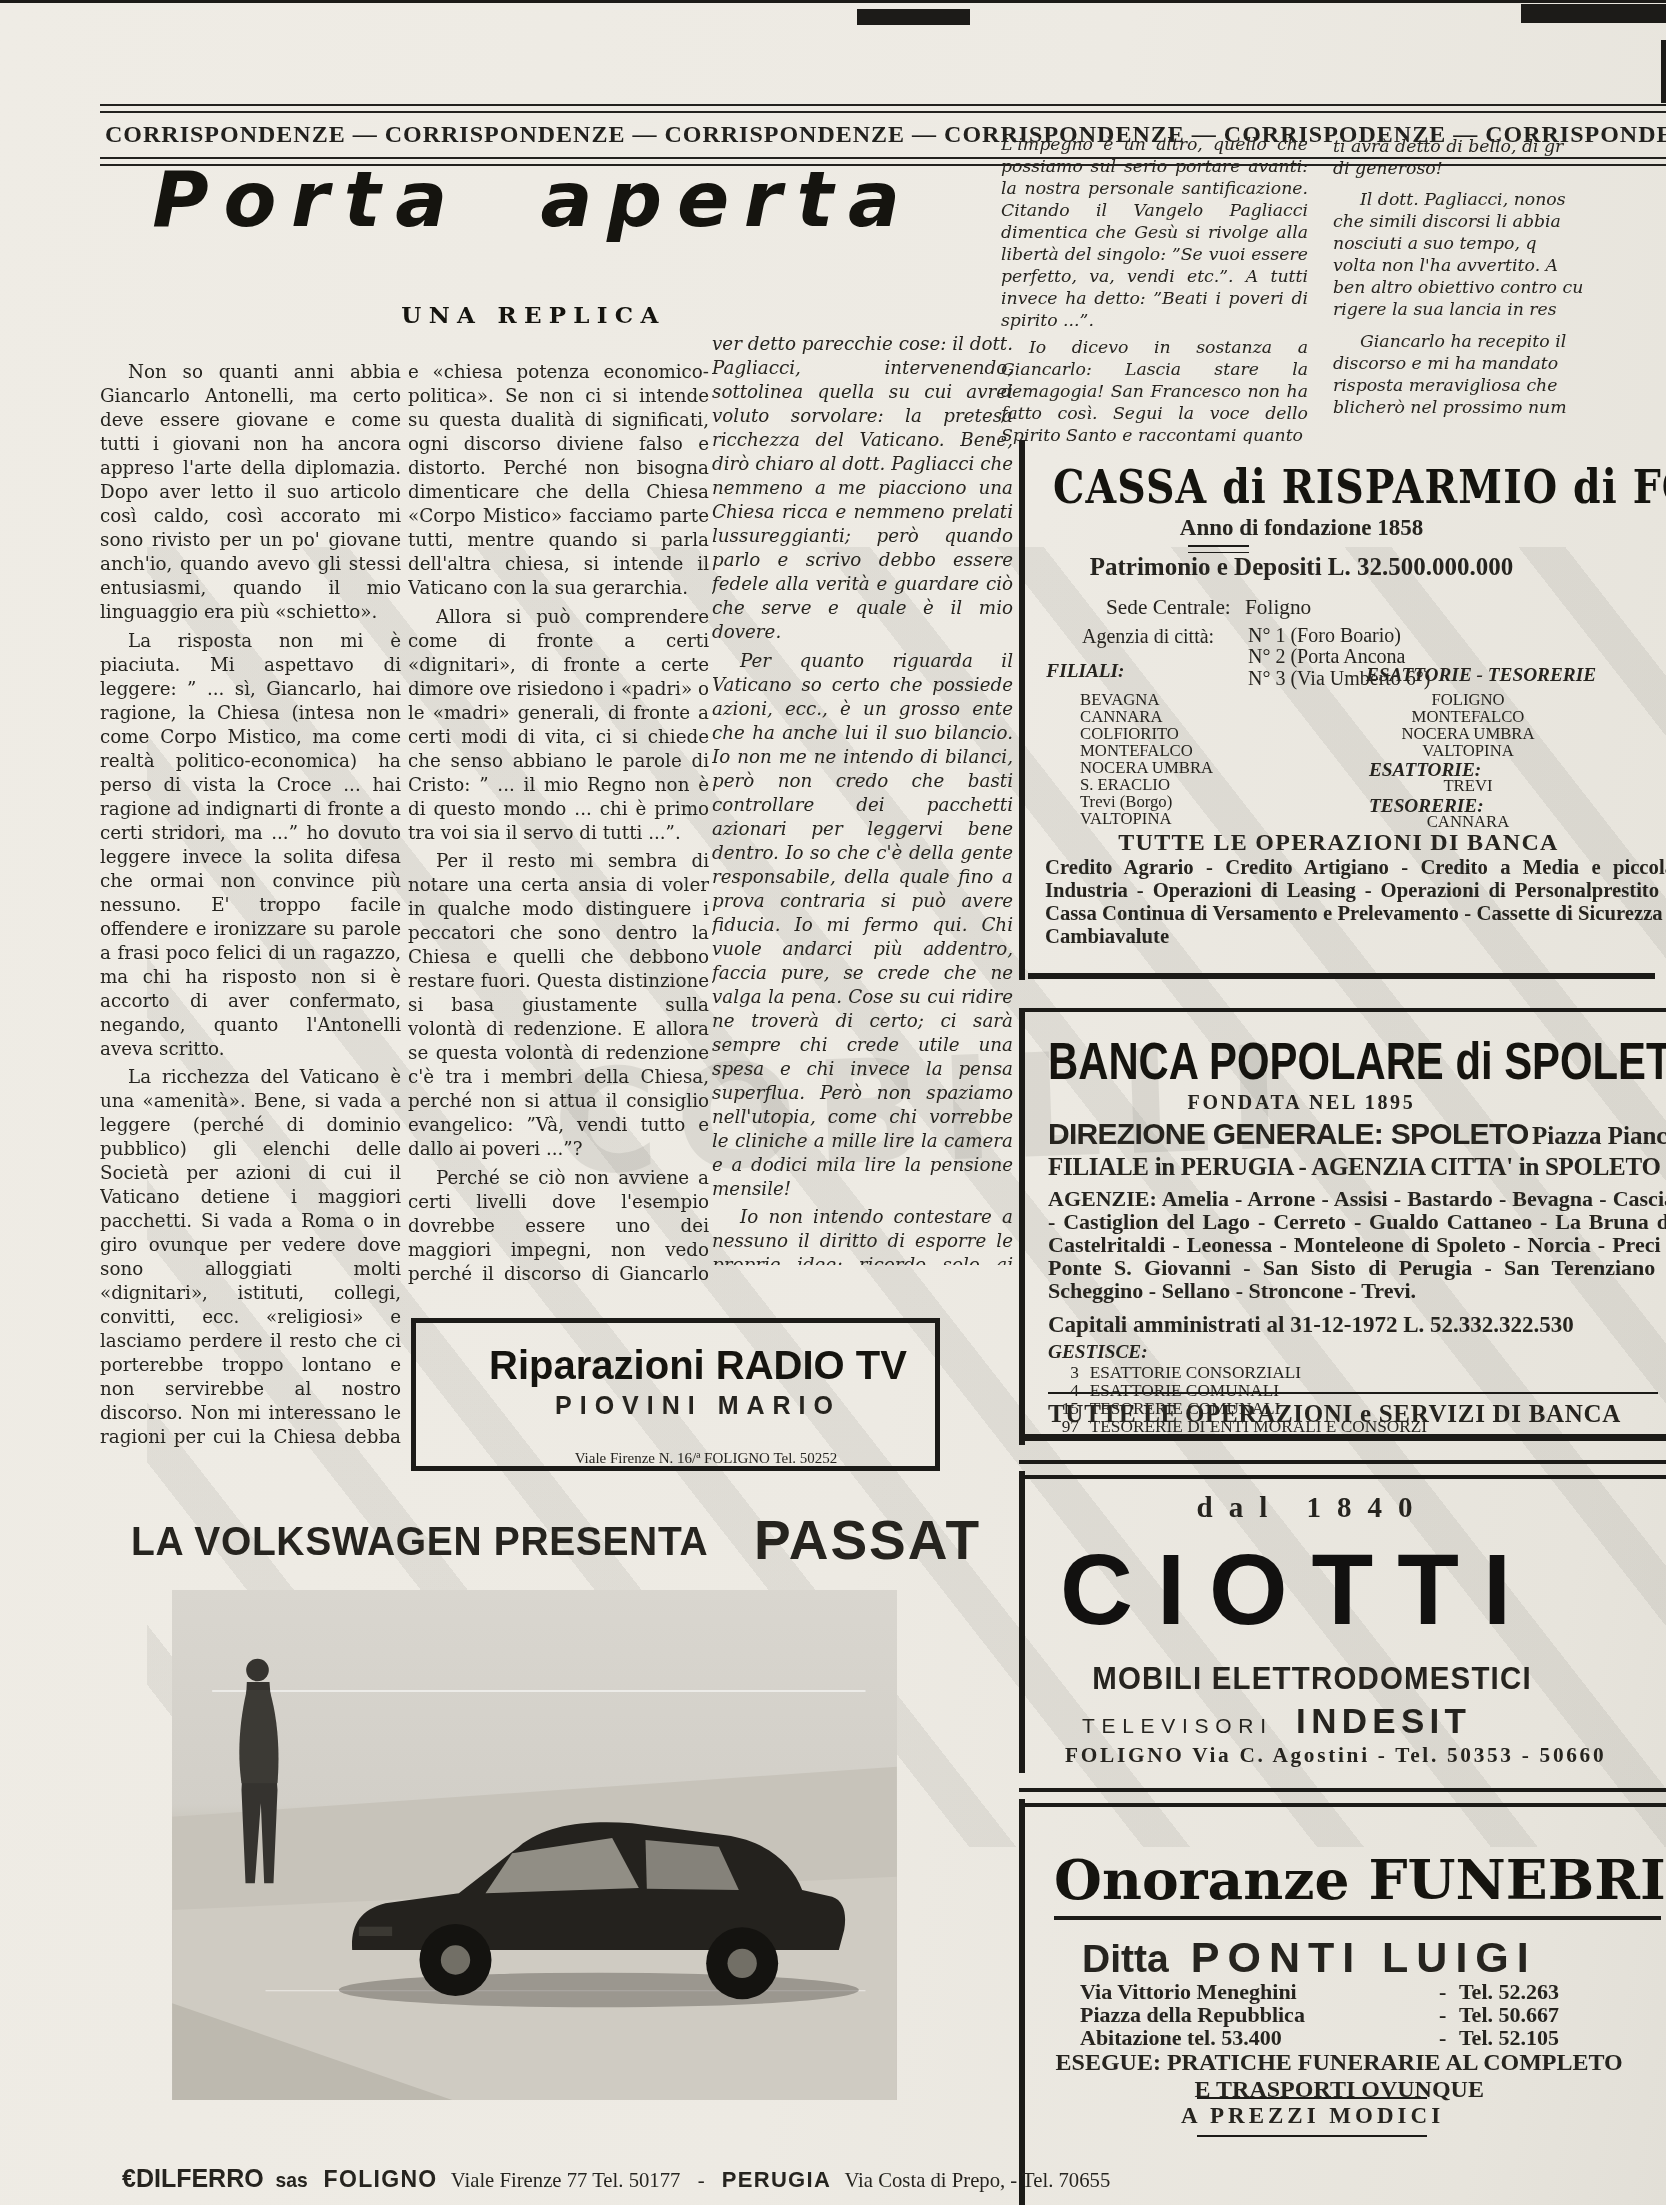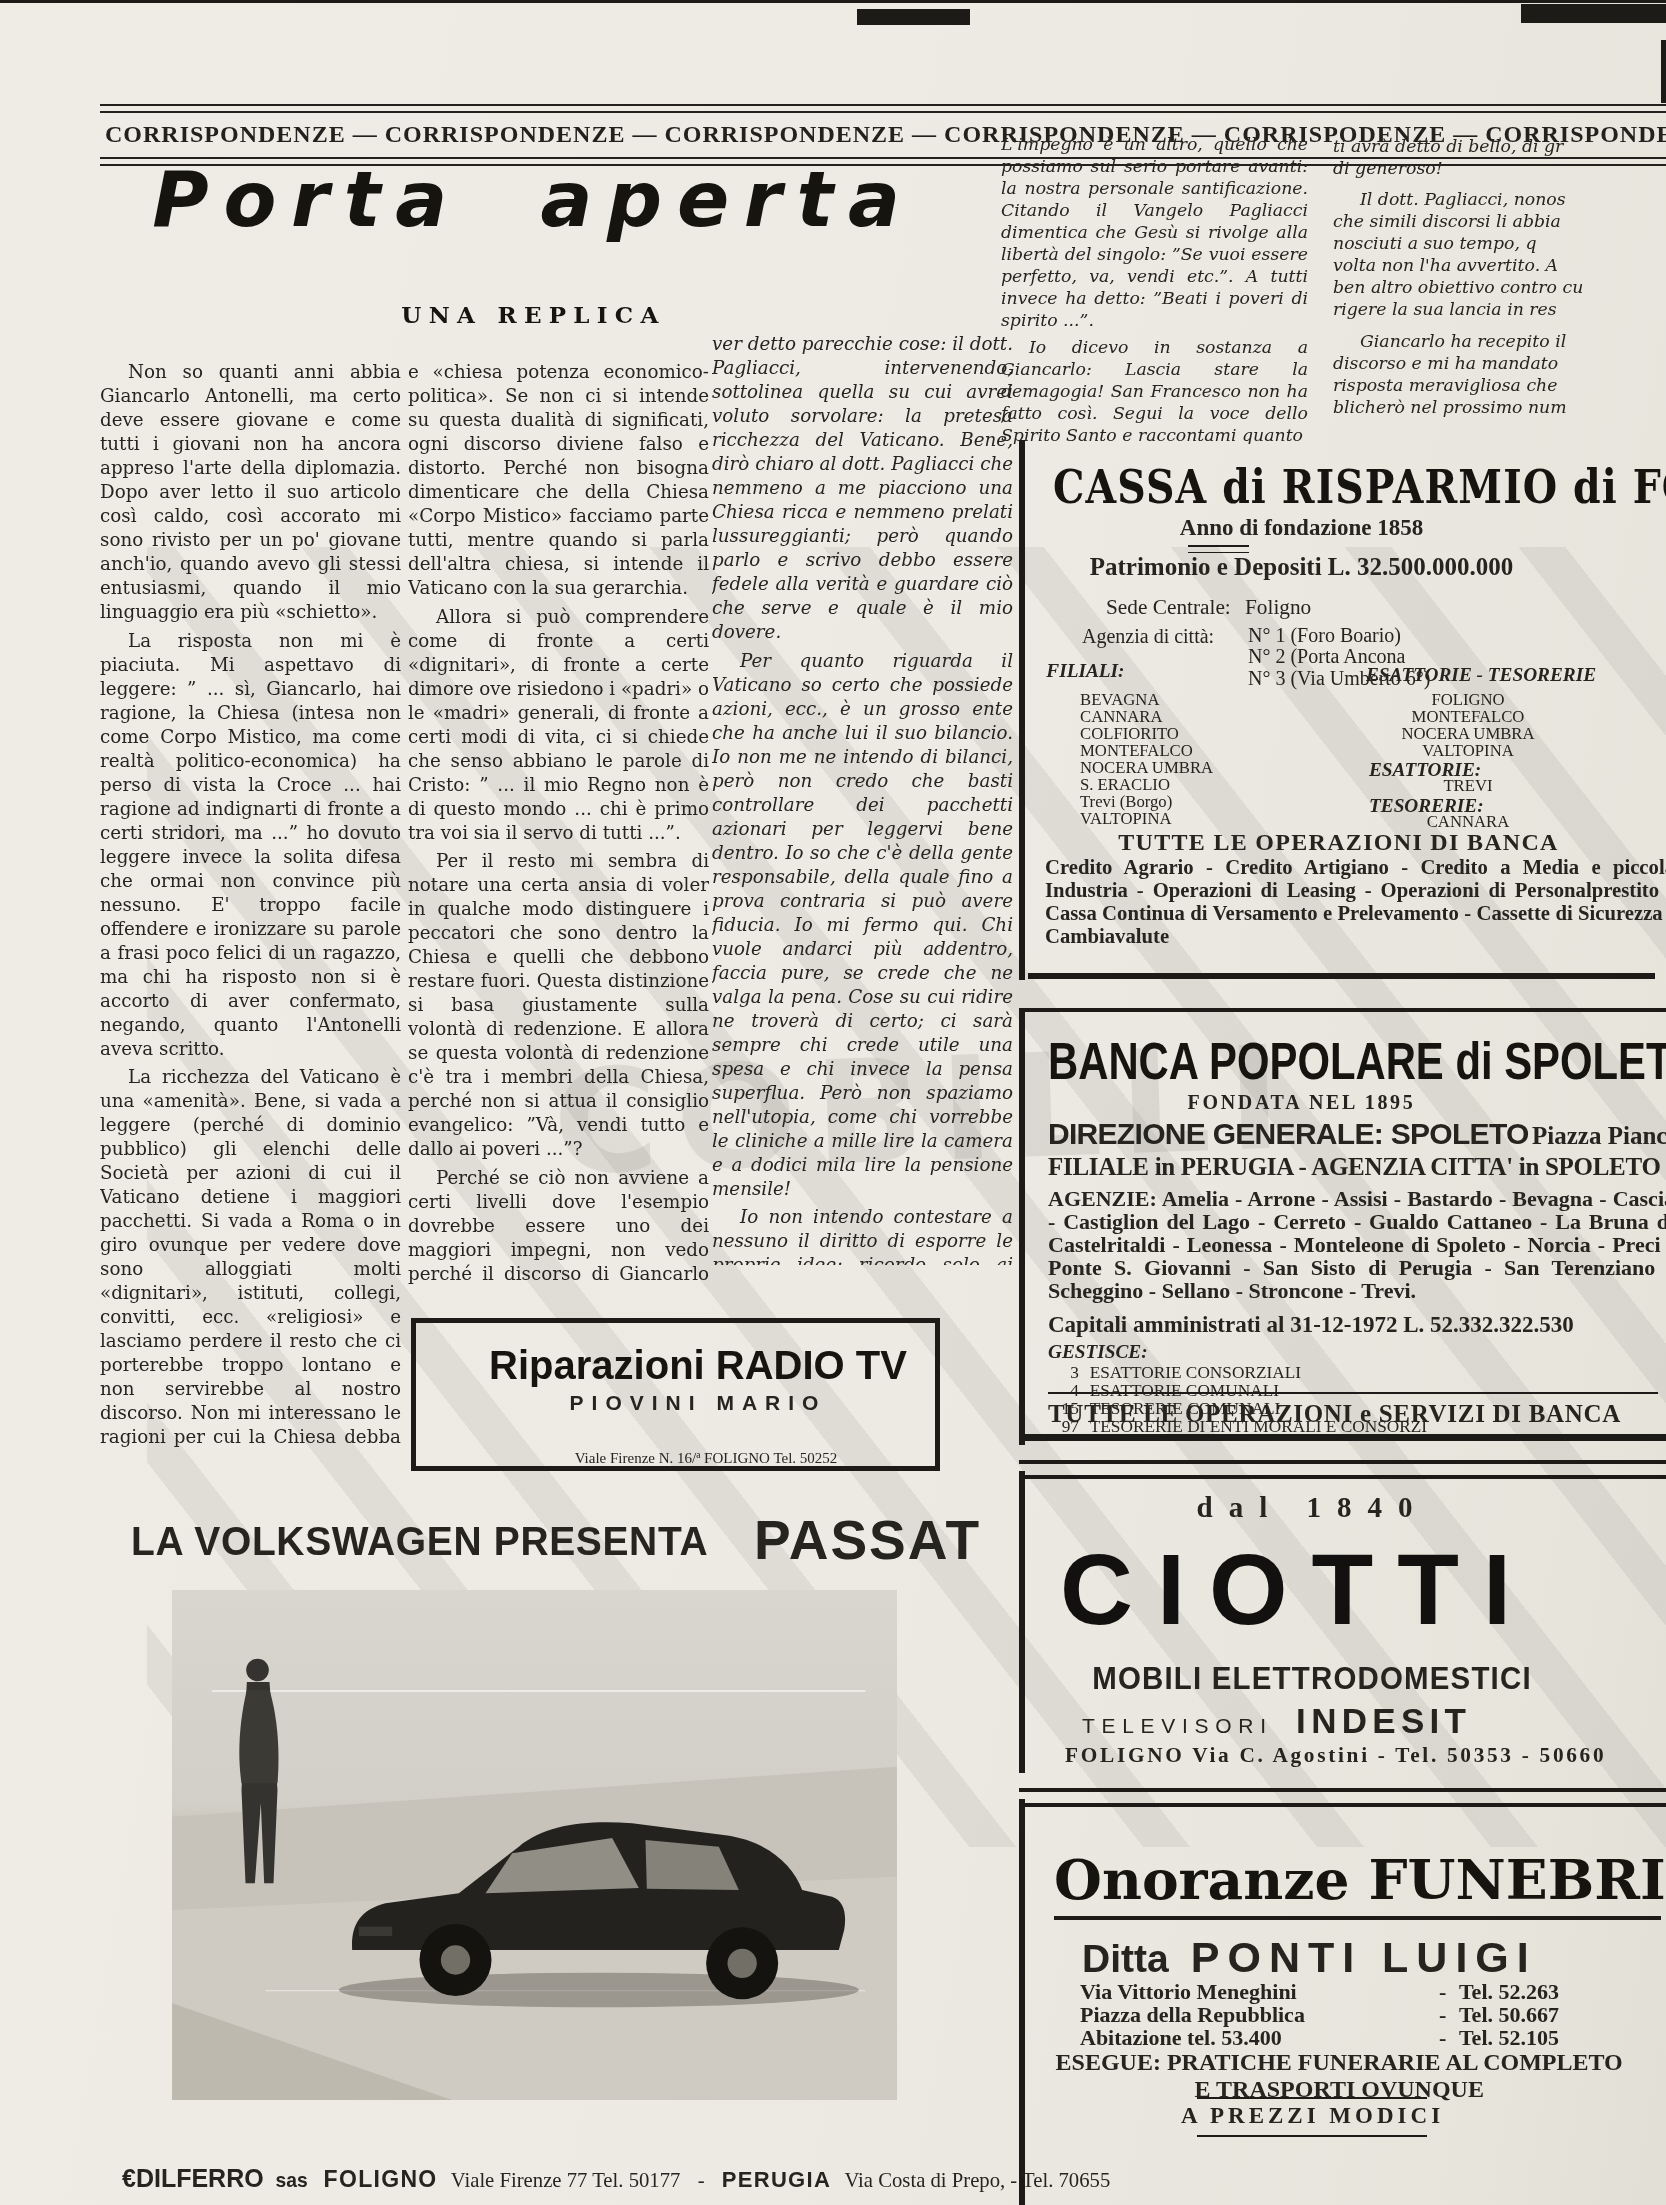--- a/index.html
+++ b/index.html
@@ -233,21 +233,21 @@
     </div>
     <div class="abs serif c-b c-center nw" style="left:6.7px;top:261px;width:627px;font-size:24px;">ESEGUE: PRATICHE FUNERARIE AL COMPLETO</div>
     <div class="abs serif c-b c-center nw" style="left:6.7px;top:288px;width:627px;font-size:24px;">E TRASPORTI OVUNQUE</div>
     <div class="abs" style="left:178px;top:309px;width:230px;height:0;border-top:2.7px solid #1c1b18;"></div>
     <div class="abs serif c-b c-center nw" style="left:130px;top:315px;width:327px;font-size:23px;letter-spacing:4px;">A  PREZZI  MODICI</div>
     <div class="abs" style="left:178px;top:347px;width:230px;height:0;border-top:2.7px solid #1c1b18;"></div>
   </div>
 
   <div class="abs" style="left:411px;top:1318px;width:529px;height:153px;border:5.3px solid #1c1b18;box-sizing:border-box;">
     <div class="abs sans c-center nw" style="left:0;top:20px;width:564px;font-size:40px;font-weight:700;color:#15140f;">Riparazioni RADIO TV</div>
-    <div class="abs sans c-center nw" style="left:0;top:68px;width:564px;font-size:21px;font-weight:700;letter-spacing:8px;">PIOVINI MARIO</div>
+    <div class="abs sans c-center nw" style="left:0;top:68px;width:564px;font-size:25px;font-weight:700;letter-spacing:8px;">PIOVINI MARIO</div>
     <div class="abs serif c-center nw" style="left:8px;top:105px;width:564px;font-size:15px;margin-top:22px;">Viale Firenze N. 16/ª FOLIGNO Tel. 50252</div>
   </div>
 
   <div class="abs nw" style="left:131px;top:1508px;">
     <span class="sans" style="font-size:41px;font-weight:700;letter-spacing:0.7px;display:inline-block;transform:scaleX(.95);transform-origin:left bottom;">LA VOLKSWAGEN PRESENTA</span>
     <span class="sans" style="font-size:55px;font-weight:700;letter-spacing:2px;margin-left:12px;vertical-align:-4px;">PASSAT</span>
   </div>
 
   <div class="abs photo clip" style="left:172px;top:1590px;width:725px;height:510px;">
     <svg width="725" height="510" viewBox="0 0 1087 765">

